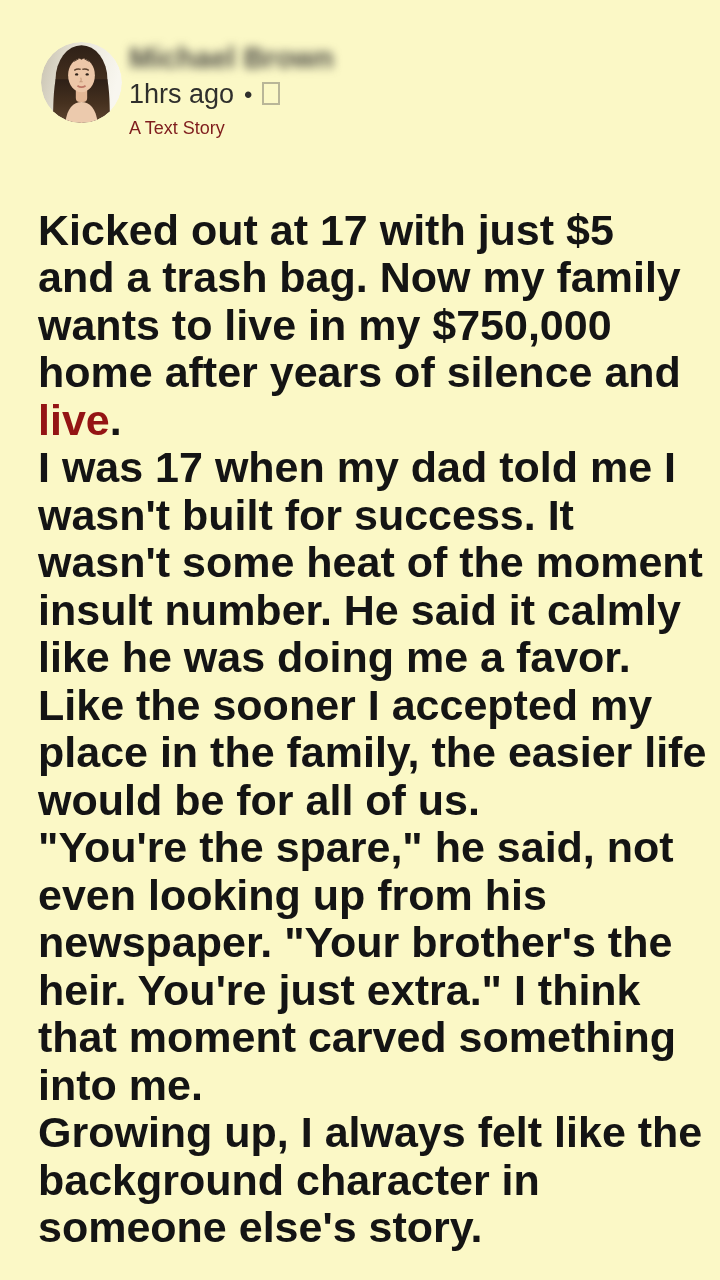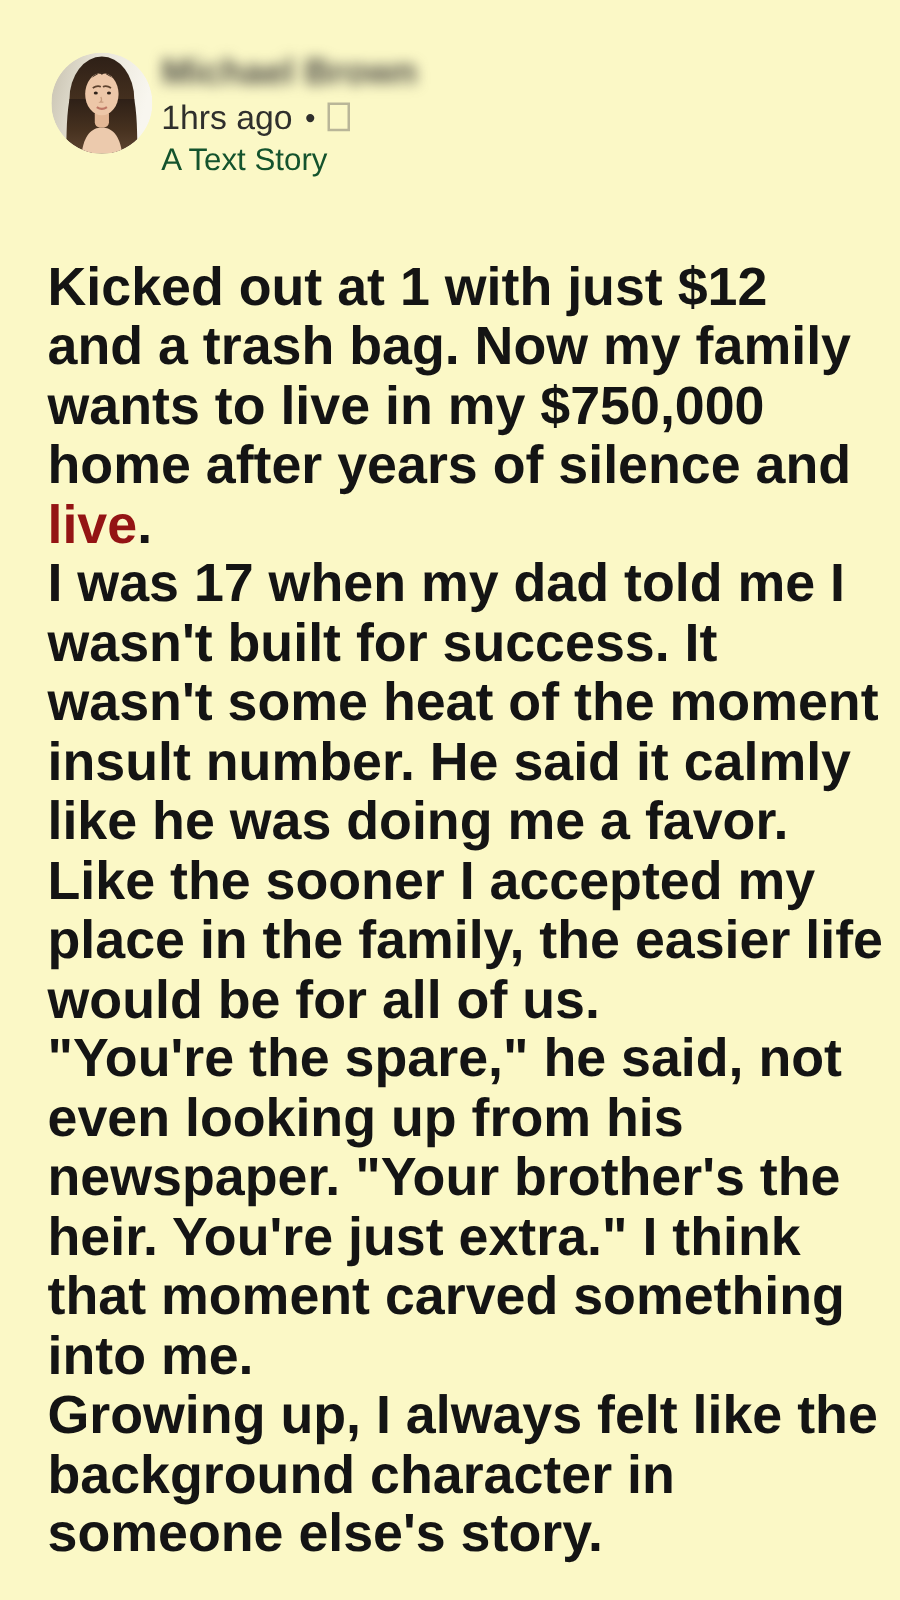--- a/index.html
+++ b/index.html
@@ -50,22 +50,22 @@
   }
   .meta-line .dot { margin: 0 10px; font-size: 24px; }
   .glyph-box {
     display: inline-block;
     width: 14px; height: 19px;
     border: 2px solid #b9b698;
     margin-top: -2px;
   }
   .post-type {
     margin-top: 7px;
-    font-size: 25px;
-    color: #14532d;
+    font-size: 18px;
+    color: #7f1d1d;
     line-height: 26px;
   }
 
   
   .story {
     position: absolute;
     top: 159px;
     left: 38px;
     width: 686px;
     font-size: 43px;
@@ -124,21 +124,21 @@
       <div class="meta-line">
         <span>1hrs ago</span>
         <span class="dot">•</span>
         <span class="glyph-box"></span>
       </div>
       <div class="post-type">A Text Story</div>
     </div>
   </div>
 
   <div class="story">
-    <span>Kicked out at 1 with just $12
+    <span>Kicked out at 17 with just $5
 and a trash bag. Now my family
 wants to live in my $750,000
 home after years of silence and
 </span><span class="hl" style="color: rgb(148, 20, 20);">live</span><span>.
 I was 17 when my dad told me I
 wasn't built for success. It
 wasn't some heat of the moment
 insult number. He said it calmly
 like he was doing me a favor.
 Like the sooner I accepted my

